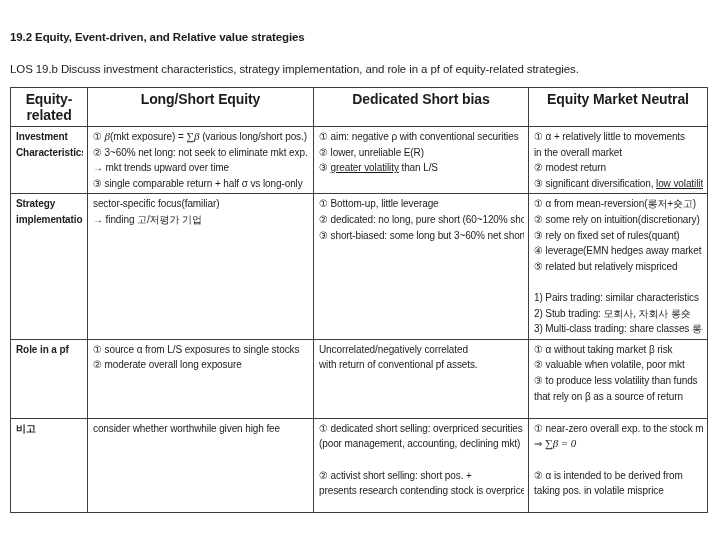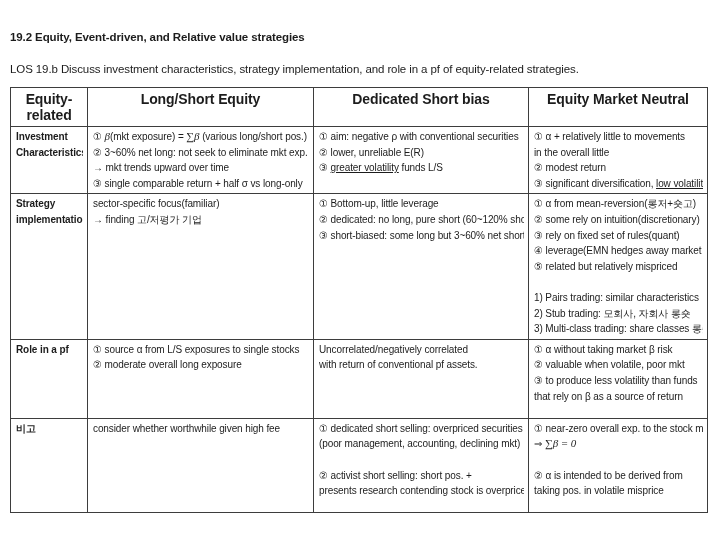--- a/index.html
+++ b/index.html
@@ -100,25 +100,25 @@
           </td>
         <td>
             <div class="ln"><span>① </span><span class="math">β</span><span>(mkt exposure) = </span><span class="math">∑β</span><span> (various long/short pos.)</span></div>
             <div class="ln"><span>② 3~60% net long: not seek to eliminate mkt exp.</span></div>
             <div class="ln"><span>→ mkt trends upward over time</span></div>
             <div class="ln"><span>③ single comparable return + half σ vs long-only</span></div>
           </td>
         <td>
             <div class="ln"><span>① aim: negative ρ with conventional securities</span></div>
             <div class="ln"><span>② lower, unreliable E(R)</span></div>
-            <div class="ln"><span>③ </span><span class="u">greater volatility</span><span> funds L/S</span></div>
+            <div class="ln"><span>③ </span><span class="u">greater volatility</span><span> than L/S</span></div>
           </td>
         <td>
             <div class="ln"><span>① α + relatively little to movements</span></div>
-            <div class="ln"><span>in the overall little</span></div>
+            <div class="ln"><span>in the overall market</span></div>
             <div class="ln"><span>② modest return</span></div>
             <div class="ln"><span>③ significant diversification, </span><span class="u">low volatility</span></div>
           </td>
       </tr>
       <tr class="r2">
         <td class="label">
             <div class="ln"><span>Strategy</span></div>
             <div class="ln"><span>implementation</span></div>
           </td>
         <td>

